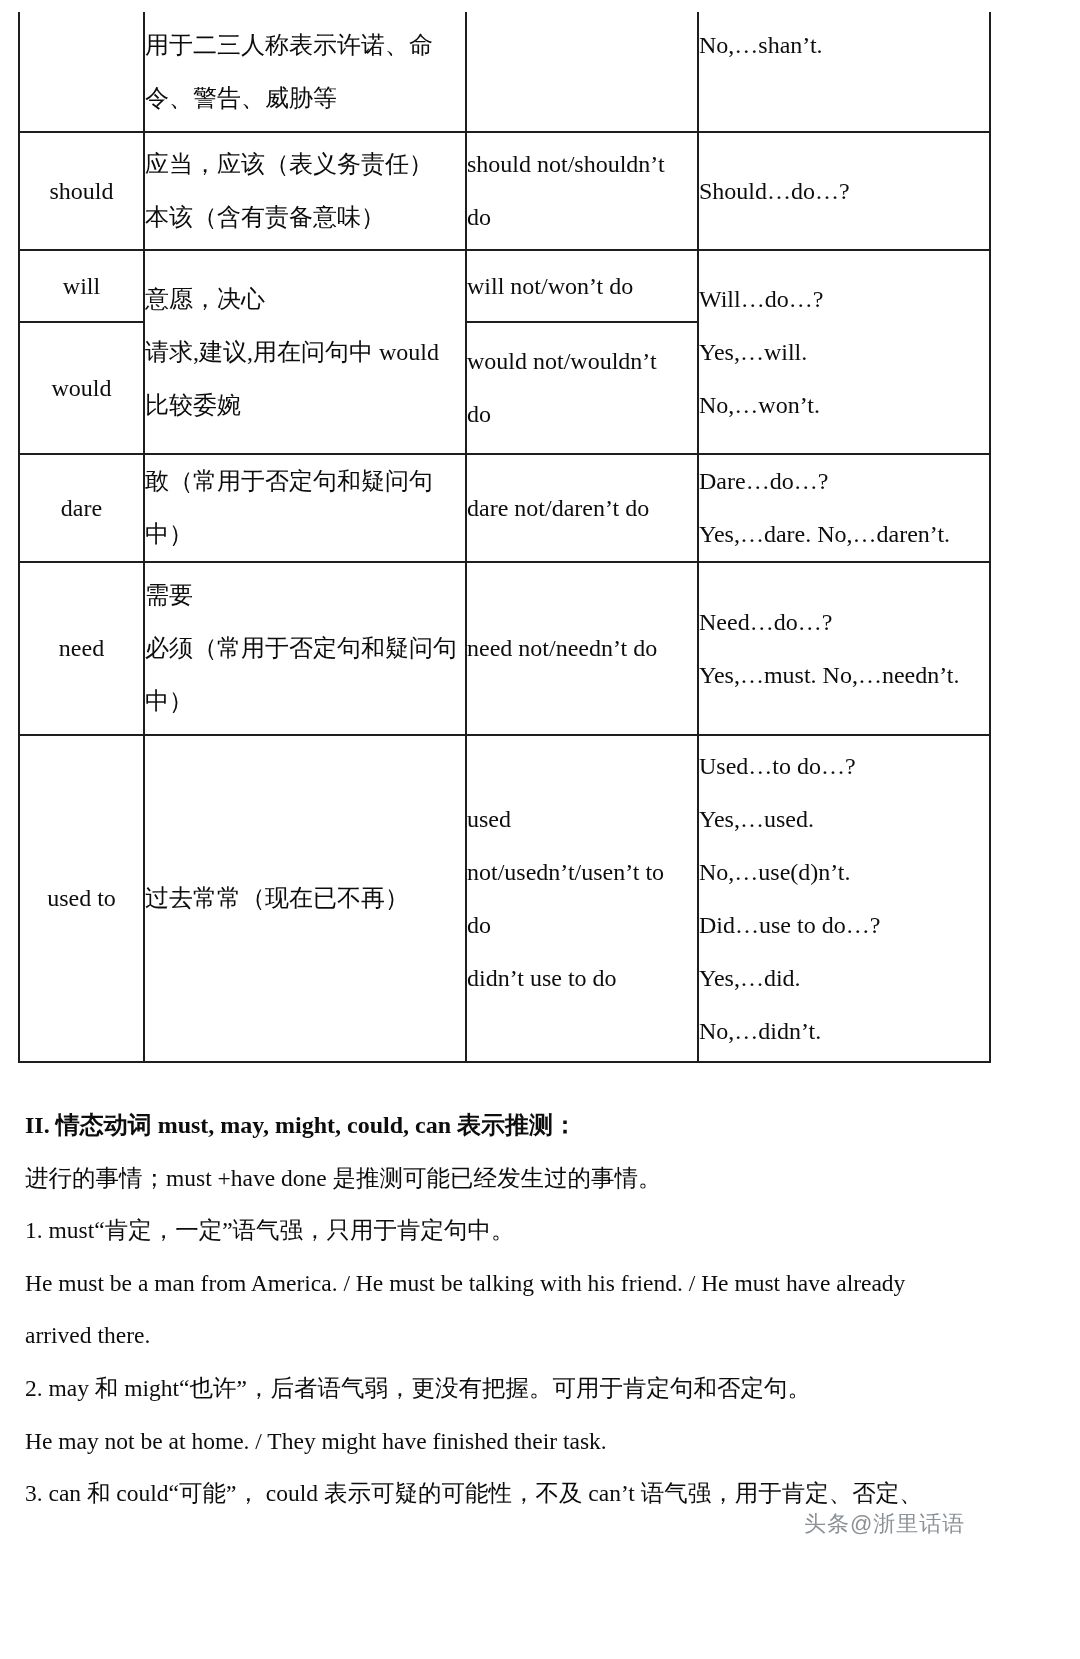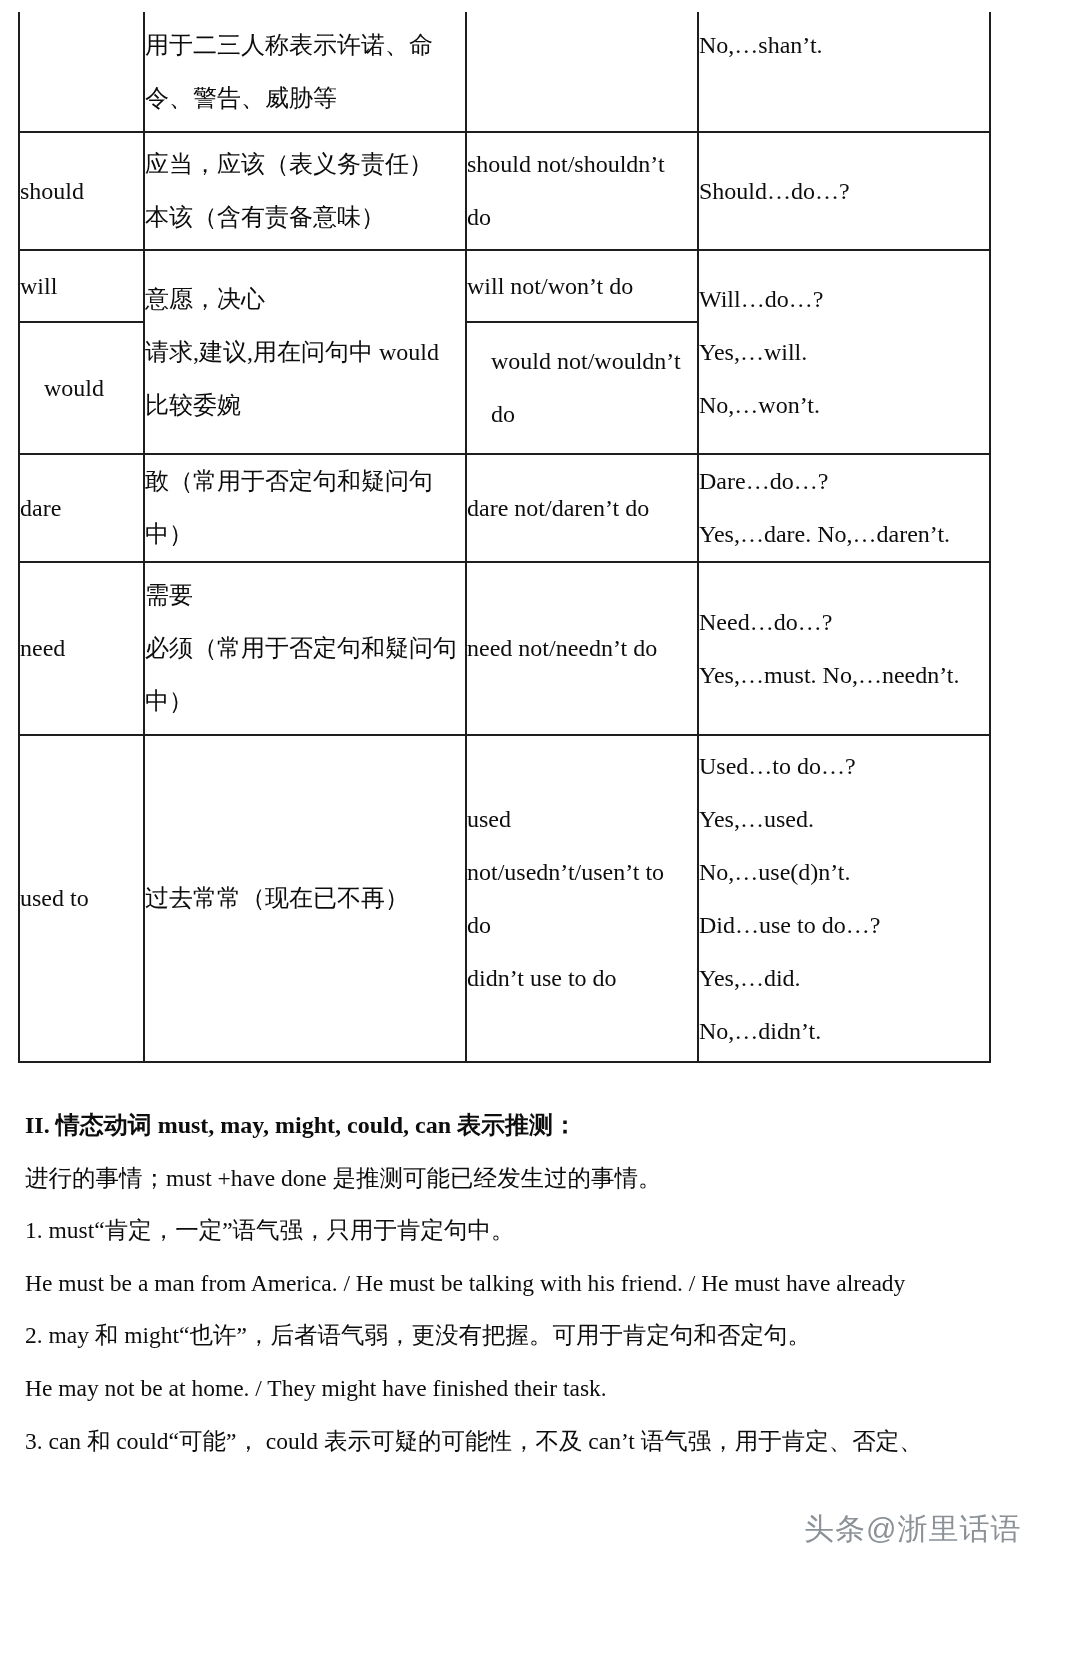--- a/index.html
+++ b/index.html
@@ -18,45 +18,45 @@
     border:2px solid #1e1e1e;
     vertical-align:middle;
     font-size:24px;
     padding:0;
     overflow:hidden;
   }
   col.c1 { width:125px; }
   col.c2 { width:322px; }
   col.c3 { width:232px; }
   col.c4 { width:292px; }
-  td.p1 { padding-left:7px; }
+  td.p1 { padding-left:7px;text-align:center; }
   td.p2 { padding-left:6px; }
   td.p3 { padding-left:8px; }
   td.p4 { padding-left:9px; }
   .cl { line-height:53px; white-space:nowrap; }
   tr.r-shall td { border-top:none; vertical-align:top; padding-top:7px; }
   tr.r-shall td  { height:120px; }
   tr.r-should td { height:118px; }
   tr.r-will td   { height:72px; }
-  tr.r-would td  { height:132px;padding-left:24px; }
+  tr.r-would td  { height:132px; }
   tr.r-dare td   { height:84px; }
   tr.r-need td   { height:173px; }
   tr.r-used td   { height:327px; }
   
   .textblock {
     position:absolute; left:25px; top:1099px; width:1045px;
     font-size:23.5px;
   }
   .textblock .line { line-height:52.6px; white-space:nowrap; overflow:hidden; }
   .textblock .heading { font-weight:bold; font-size:24px; }
   
   .watermark {
     position:absolute; left:804px; top:1509px;
     font-family:"Liberation Sans","DejaVu Sans",sans-serif;
-    font-size:30px; font-weight:500; letter-spacing:1px;
+    font-size:22px; font-weight:500; letter-spacing:1px;
     color:#8b9196; white-space:nowrap;
   }
 </style>
 </head>
 <body>
 
 <div class="page">
 
   <table class="grammar">
     <colgroup>
@@ -183,20 +183,21 @@
       </td>
     </tr>
   </tbody>
     </table>
 
   <div class="textblock">
     <div class="line heading">II.  情态动词 must, may, might, could, can 表示推测：</div>
     <div class="line">进行的事情；must +have done 是推测可能已经发生过的事情。</div>
     <div class="line">1. must“肯定，一定”语气强，只用于肯定句中。</div>
     <div class="line">He must be a man from America. / He must be talking with his friend. / He must have already</div>
+    <div class="line">arrived there.</div>
     <div class="line">2. may 和 might“也许”，后者语气弱，更没有把握。可用于肯定句和否定句。</div>
     <div class="line">He may not be at home. / They might have finished their task.</div>
     <div class="line">3. can 和 could“可能”， could 表示可疑的可能性，不及 can’t 语气强，用于肯定、否定、</div>
   </div>
 
   <div class="watermark">
     <span>头条</span><span>@浙里话语</span>
   </div>
 
 </div>

